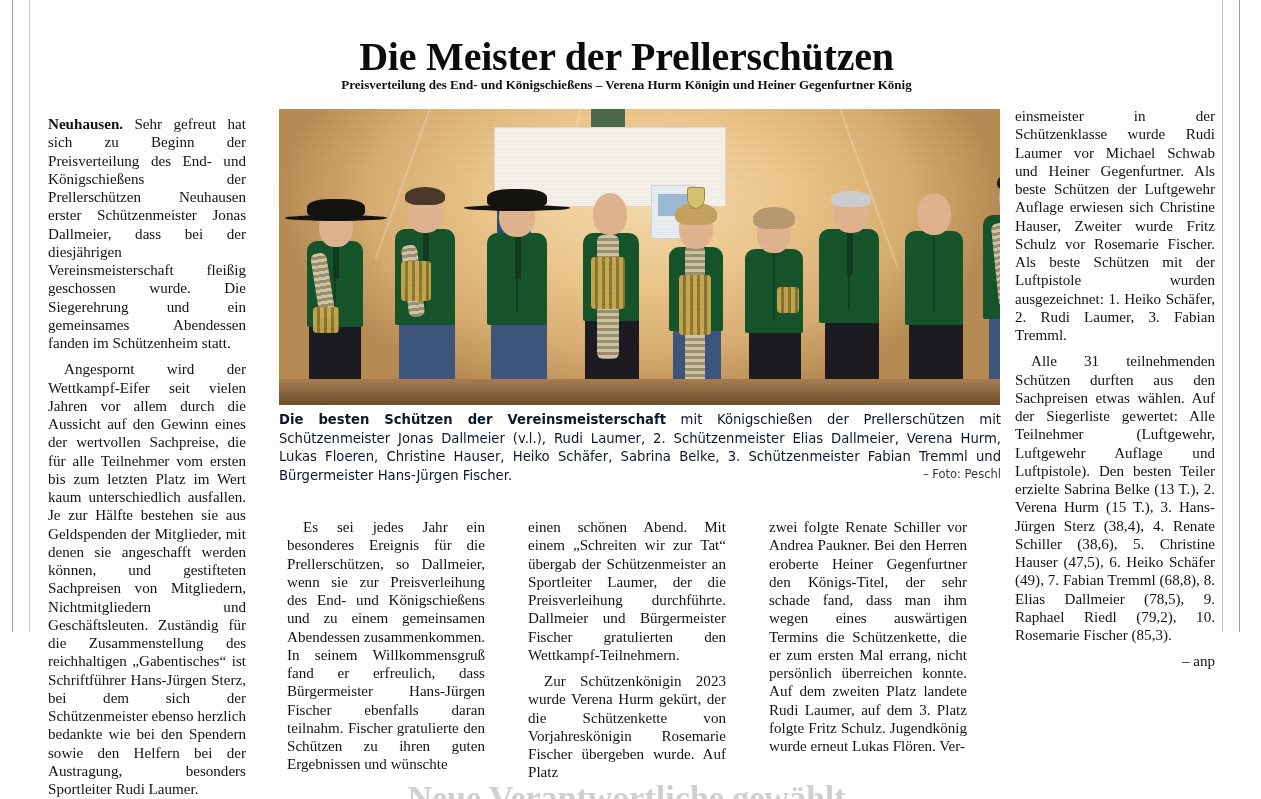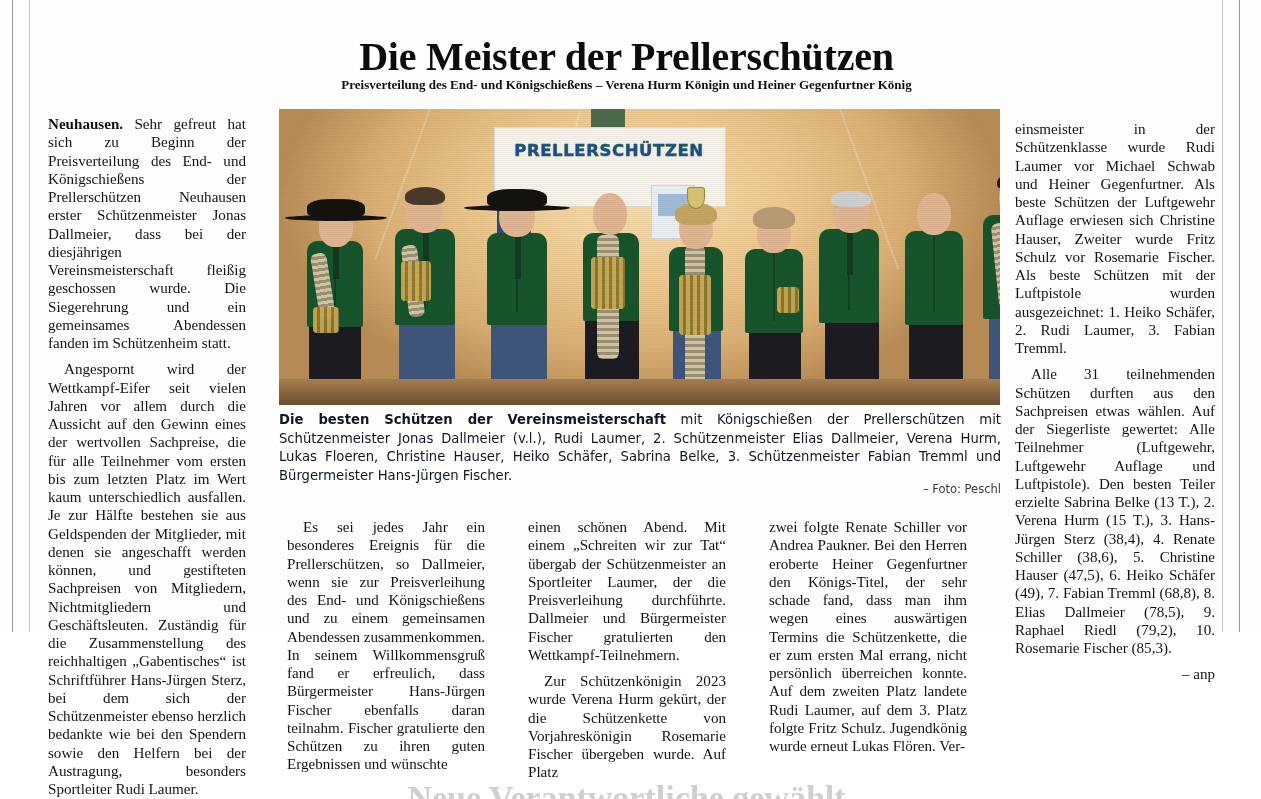--- a/index.html
+++ b/index.html
@@ -73,21 +73,21 @@
     hyphens: manual;
   }
   .col p { margin: 8px; }
   .col p + p { text-indent: 16px; }
   .col .lead { font-weight: 700; }
 
   #col1 { left: 40px;   top: 107px; width: 214px; }
   #col2 { left: 279px;  top: 510px; width: 214px; }
   #col3 { left: 520px;  top: 510px; width: 214px; }
   #col4 { left: 761px;  top: 510px; width: 214px; }
-  #col5 { left: 1007px; top: 112px; width: 216px; font-family: Liberation Serif, serif; }
+  #col5 { left: 1007px; top: 99px; width: 216px; font-family: Liberation Serif, serif; }
 
   
   .photo-wrap {
     position: absolute;
     left: 279px;
     top: 109px;
     width: 721px;
     height: 296px;
     overflow: hidden;
     background: #2a2018;
@@ -219,21 +219,20 @@
   .caption b { font-weight: 700; }
   .credit {
     position: absolute;
     left: 279px;
     top: 467px;
     width: 722px;
     text-align: right;
     font-family: "DejaVu Sans", "Liberation Sans", sans-serif;
     font-size: 11.5px;
     color: #3a3a3a;
-    margin-top: 15px;
   }
 
   
   .bottom-cut {
     position: absolute;
     left: 44px;
     top: 779px;
     width: 1165px;
     height: 20px;
     overflow: hidden;
@@ -259,21 +258,20 @@
   <h2 class="subhead">Preisverteilung des End- und Königschießens – Verena Hurm Königin und Heiner Gegenfurtner König</h2>
 
   <div class="photo-wrap">
     <div class="photo">
       <div class="bg-tent"></div>
       <div class="tent-seam s1"></div>
       <div class="tent-seam s2"></div>
       <div class="tent-seam s3"></div>
       <div class="beam"></div>
       <div class="banner"></div>
-      <div class="banner-text">PRELLERSCHÜTZEN</div>
       <div class="door"></div>
       <div class="poster"></div>
 
       <div class="person" style="left:14px;width:86px;height:232px;">
         <div class="pants" style="left:16px;bottom:0;width:52px;height:90px;"></div>
         <div class="vest" style="left:14px;bottom:78px;width:56px;height:86px;"></div>
         <div class="shirt" style="left:4px;bottom:80px;width:78px;height:80px;z-index:-1;"></div>
         <div class="tie" style="left:40px;bottom:126px;height:40px;"></div>
         <div class="chain" style="left:22px;bottom:86px;height:66px;transform:rotate(-9deg);"></div>
         <div class="medals" style="left:20px;bottom:72px;width:26px;height:26px;"></div>

